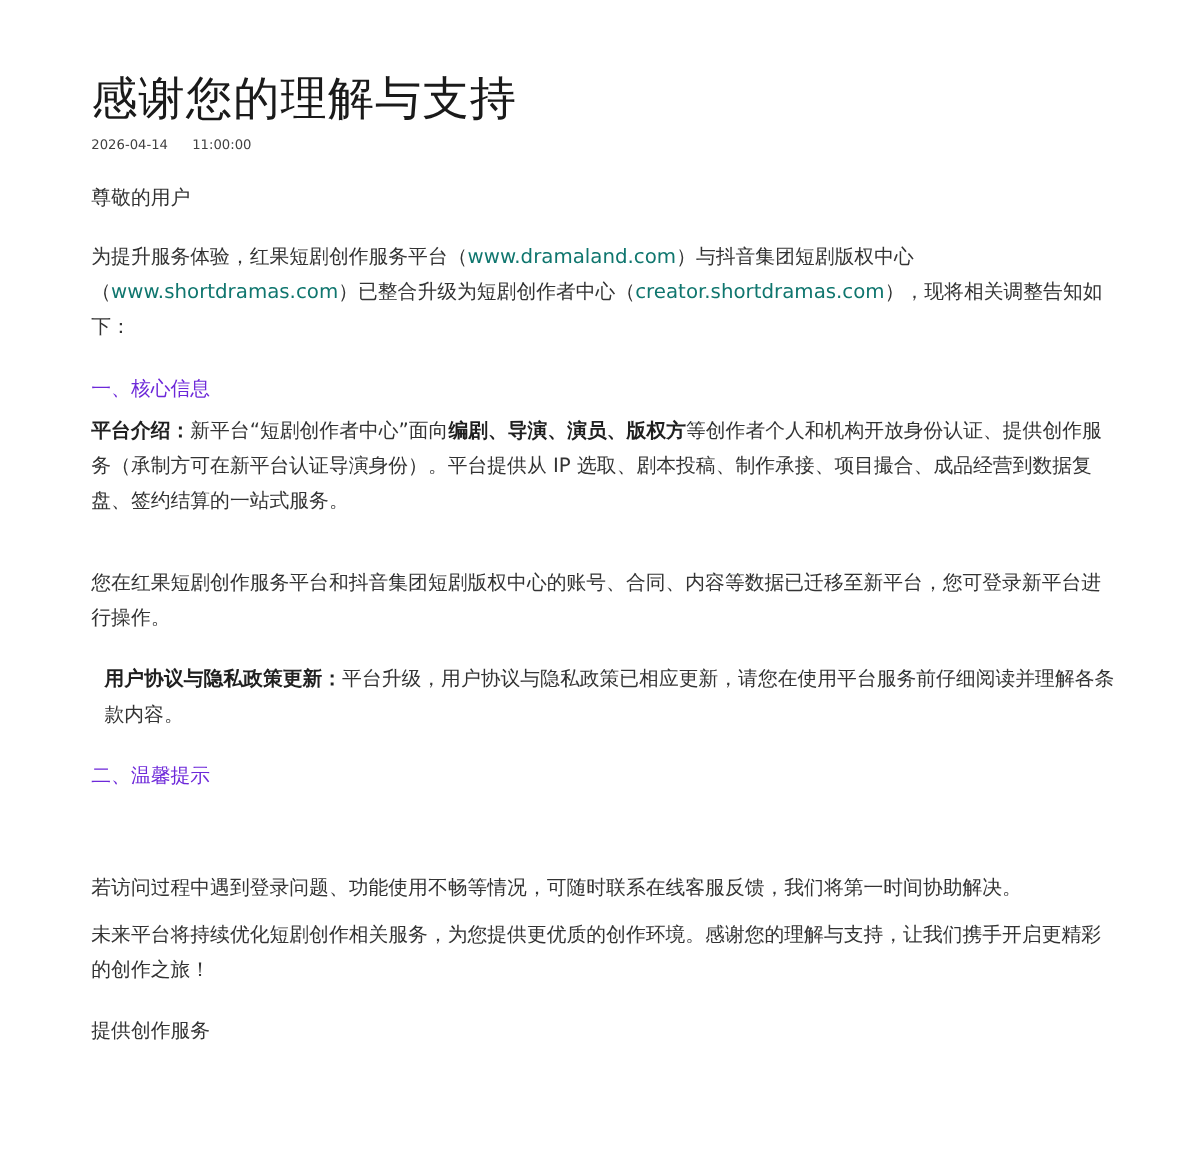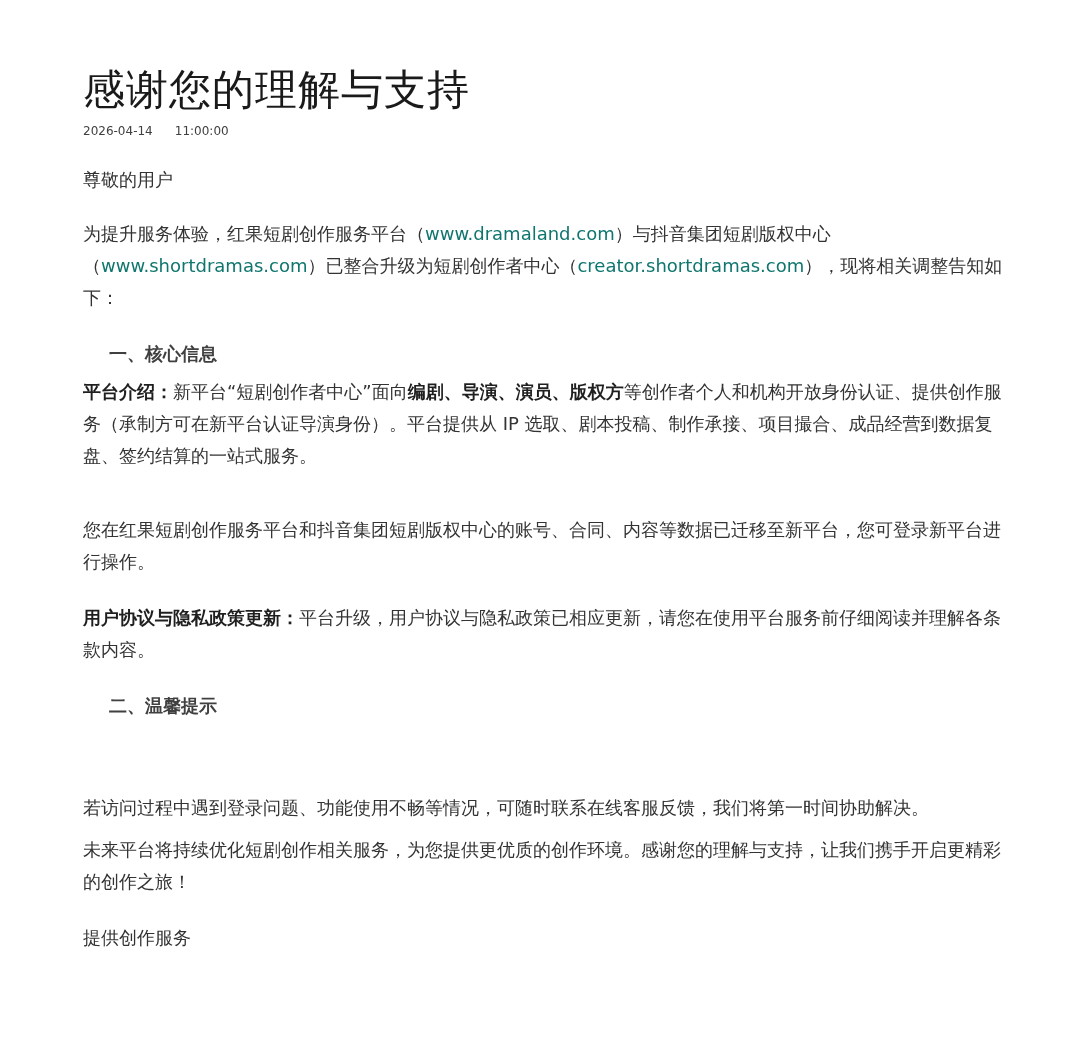--- a/index.html
+++ b/index.html
@@ -4,21 +4,21 @@
 <style>
   html, body { margin: 0; padding: 0; background: #ffffff; }
   body { width: 1080px; height: 1052px; overflow: hidden; font-family: "DejaVu Sans", "Liberation Sans", sans-serif; color: #2b2b2b; }
   .page { position: relative; padding: 0 70px 0 83px; }
   .title { position: absolute; top: 62px; left: 83px; margin: 0; font-size: 42px; font-weight: 500; color: #1a1a1a; letter-spacing: 1px; }
   .meta { position: absolute; top: 124px; left: 83px; font-size: 12px; color: #404040; }
   .meta .time { margin-left: 22px; }
   .p { position: absolute; left: 83px; width: 925px; font-size: 18px; line-height: 32px; margin: 0; color: #333333; }
   .link { color: #0f766e; }
   b { font-weight: 700; color: #1f1f1f; }
-  .h { font-weight: 700; color: #404040; margin-left: 26px; }
+  .h { font-weight: 400; color: #6d28d9; }
 </style>
 </head>
 <body>
 
 <div class="page">
   <h1 class="title">感谢您的理解与支持</h1>
   <div class="meta">
     <span>2026-04-14</span><span class="time">11:00:00</span>
   </div>
 
@@ -29,21 +29,21 @@
   </p>
 
   <p class="p h" style="top:338px;">一、核心信息</p>
 
   <p class="p" style="top:376px;">
     <b>平台介绍：</b><span>新平台“短剧创作者中心”面向</span><b>编剧、导演、演员、版权方</b><span>等创作者个人和机构开放身份认证、提供创作服务（承制方可在新平台认证导演身份）。平台提供从 IP 选取、剧本投稿、制作承接、项目撮合、成品经营到数据复盘、签约结算的一站式服务。</span>
   </p>
 
   <p class="p" style="top:514px;">您在红果短剧创作服务平台和抖音集团短剧版权中心的账号、合同、内容等数据已迁移至新平台，您可登录新平台进行操作。</p>
 
-  <p class="p" style="top:602px;">
+  <p class="p" style="top:602px;margin-left:12px;">
     <b>用户协议与隐私政策更新：</b><span>平台升级，用户协议与隐私政策已相应更新，请您在使用平台服务前仔细阅读并理解各条款内容。</span>
   </p>
 
   <p class="p h" style="top:690px;">二、温馨提示</p>
 
   <p class="p" style="top:744px;margin-top:48px;">若访问过程中遇到登录问题、功能使用不畅等情况，可随时联系在线客服反馈，我们将第一时间协助解决。</p>
 
   <p class="p" style="top:834px;">未来平台将持续优化短剧创作相关服务，为您提供更优质的创作环境。感谢您的理解与支持，让我们携手开启更精彩的创作之旅！</p>
 
   <p class="p" style="top:922px;">提供创作服务</p>

